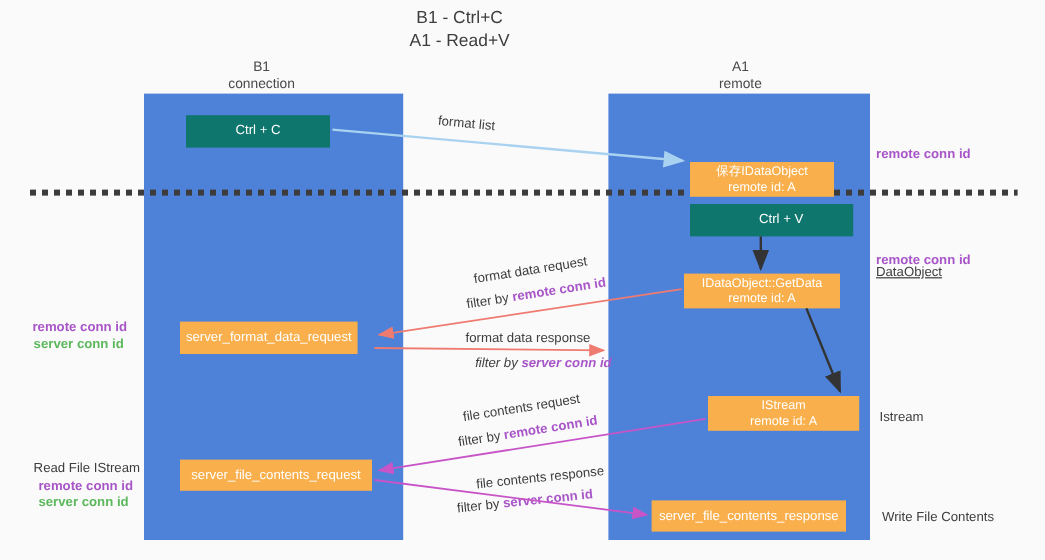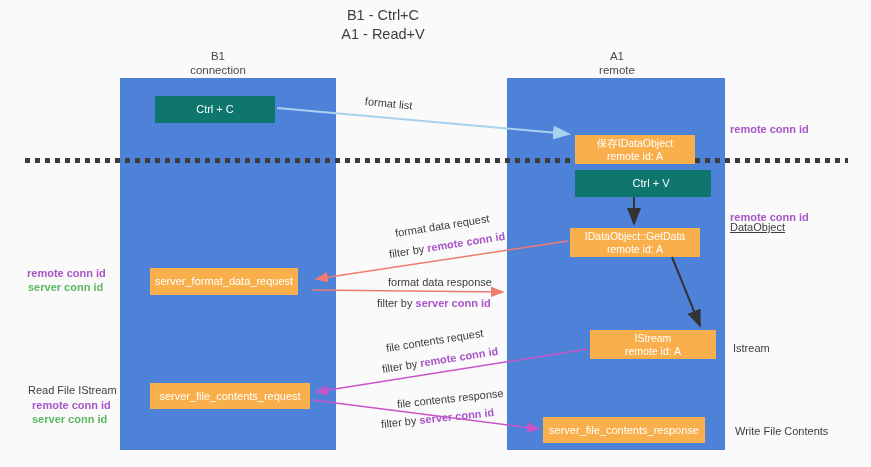--- a/index.html
+++ b/index.html
@@ -120,21 +120,21 @@
   <div class="slabel greenlbl" style="left:32px;top:412px;">server conn id</div>
 
   <div class="alabel rot5p" style="left:365px;top:95px;">format list</div>
 
   <div class="alabel rot9" style="left:395px;top:227px;">format data request</div>
   <div class="alabel rot9" style="left:389px;top:248px;">
     <span>filter by </span><span class="purple">remote conn id</span>
   </div>
 
   <div class="alabel" style="left:388px;top:276px;">format data response</div>
-  <div class="alabel" style="left:377px;top:297px;">
+  <div class="alabel" style="left:396px;top:297px;font-style:italic;">
     <span>filter by </span><span class="purple">server conn id</span>
   </div>
 
   <div class="alabel rot9" style="left:386px;top:342px;">file contents request</div>
   <div class="alabel rot9" style="left:382px;top:363px;">
     <span>filter by </span><span class="purple">remote conn id</span>
   </div>
 
   <div class="alabel rot6" style="left:397px;top:398px;">file contents response</div>
   <div class="alabel rot6" style="left:381px;top:418px;">

